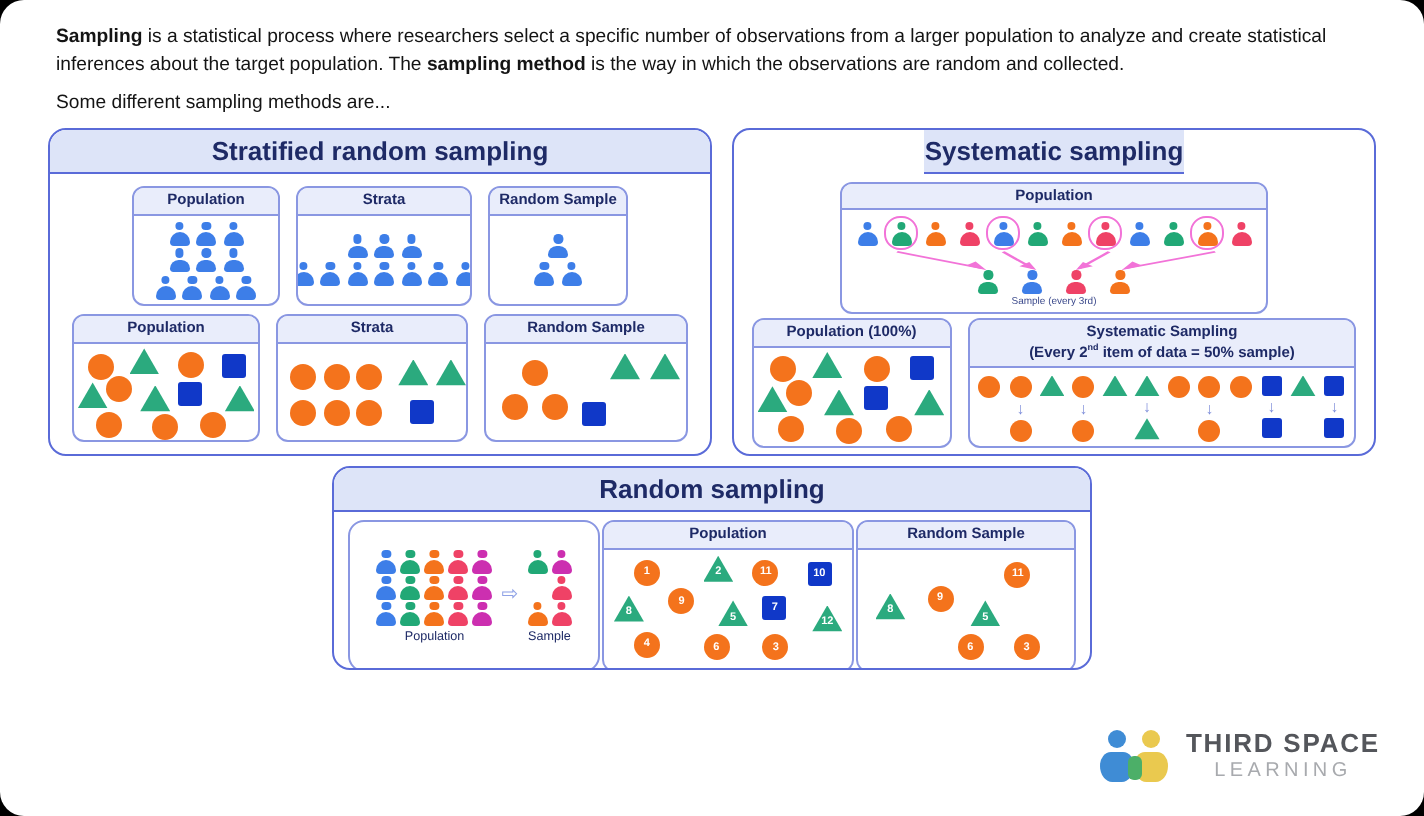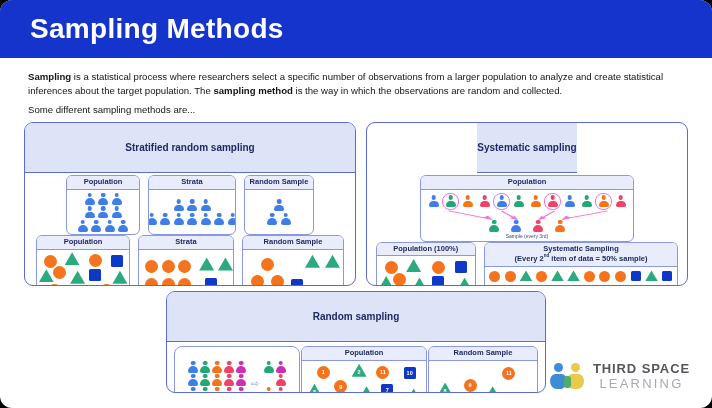--- a/index.html
+++ b/index.html
@@ -11,21 +11,21 @@
   .hdr h1{margin:0;color:#fff;font-size:28px;font-weight:bold;letter-spacing:.3px;}
   
   .content{padding:6px 24px 0;}
   .intro{font-size:9.6px;color:#141414;line-height:1.42;margin:6px 4px 0;}
   .intro strong{font-weight:bold;}
   .intro2{font-size:9.6px;color:#141414;margin:7px 4px 7px;}
   
   .top-row{display:flex;gap:10px;height:164px;}
   .panel{border:1.6px solid #5A6BD8;border-radius:9px;background:#fff;display:flex;flex-direction:column;overflow:hidden;}
   .panel-title{background:#DDE4F8;border-bottom:1.6px solid #5A6BD8;text-align:center;
-               font-size:10px;font-weight:bold;color:#1E2A66;padding:19px 0;}
+               font-size:13px;font-weight:bold;color:#1E2A66;padding:3px 0;}
   .panel-body{flex:1;display:flex;flex-direction:column;justify-content:space-evenly;padding:2px 8px;}
   .stratified{width:330px;}
   .systematic{flex:1;align-items:center;}
   .srow{display:flex;justify-content:center;gap:8px;}
   
   .mini{border:1.2px solid #8A97E2;border-radius:6px;background:#fff;overflow:hidden;
         display:flex;flex-direction:column;}
   .mini-title{background:#E9EDFB;border-bottom:1.2px solid #8A97E2;font-size:7.5px;font-weight:bold;
               color:#1E2A66;text-align:center;padding:2px 3px;line-height:1.15;}
   .mini-title sup{font-size:4.5px;}
@@ -86,30 +86,27 @@
   .lg{position:absolute;}
   .lg-head-b{left:4px;top:0;width:9px;height:9px;border-radius:50%;background:#3F8CD5;}
   .lg-head-y{left:21px;top:0;width:9px;height:9px;border-radius:50%;background:#EAC94F;}
   .lg-body-b{left:0;top:11px;width:17px;height:15px;background:#3F8CD5;
              border-radius:8px 8px 9px 9px / 10px 10px 12px 12px;}
   .lg-body-y{left:17px;top:11px;width:17px;height:15px;background:#EAC94F;
              border-radius:8px 8px 9px 9px / 10px 10px 12px 12px;}
   .lg-over{left:14px;top:13px;width:7px;height:12px;background:#4CAF68;border-radius:3px;}
   .logo-text{text-align:center;line-height:1.2;}
   .lt1{font-size:13px;font-weight:bold;color:#54565B;letter-spacing:.9px;}
-  .lt2{font-size:13px;color:#A8AAAE;letter-spacing:2.2px;}
+  .lt2{font-size:10px;color:#A8AAAE;letter-spacing:2.2px;}
 </style>
 </head>
 <body>
 
 <div class="card">
 
-  <header class="hdr">
-    <h1>Sampling Methods</h1>
-  </header>
 
   <div class="content">
 
     <p class="intro"><strong>Sampling</strong><span> is a statistical process where researchers select a specific number of observations from a larger population to analyze and create statistical inferences about the target population. The </span><strong>sampling method</strong><span> is the way in which the observations are random and collected.</span></p>
     <p class="intro2">Some different sampling methods are...</p>
 
     <div class="top-row">
 
       <section class="panel stratified">
         <div class="panel-title">Stratified random sampling</div>

